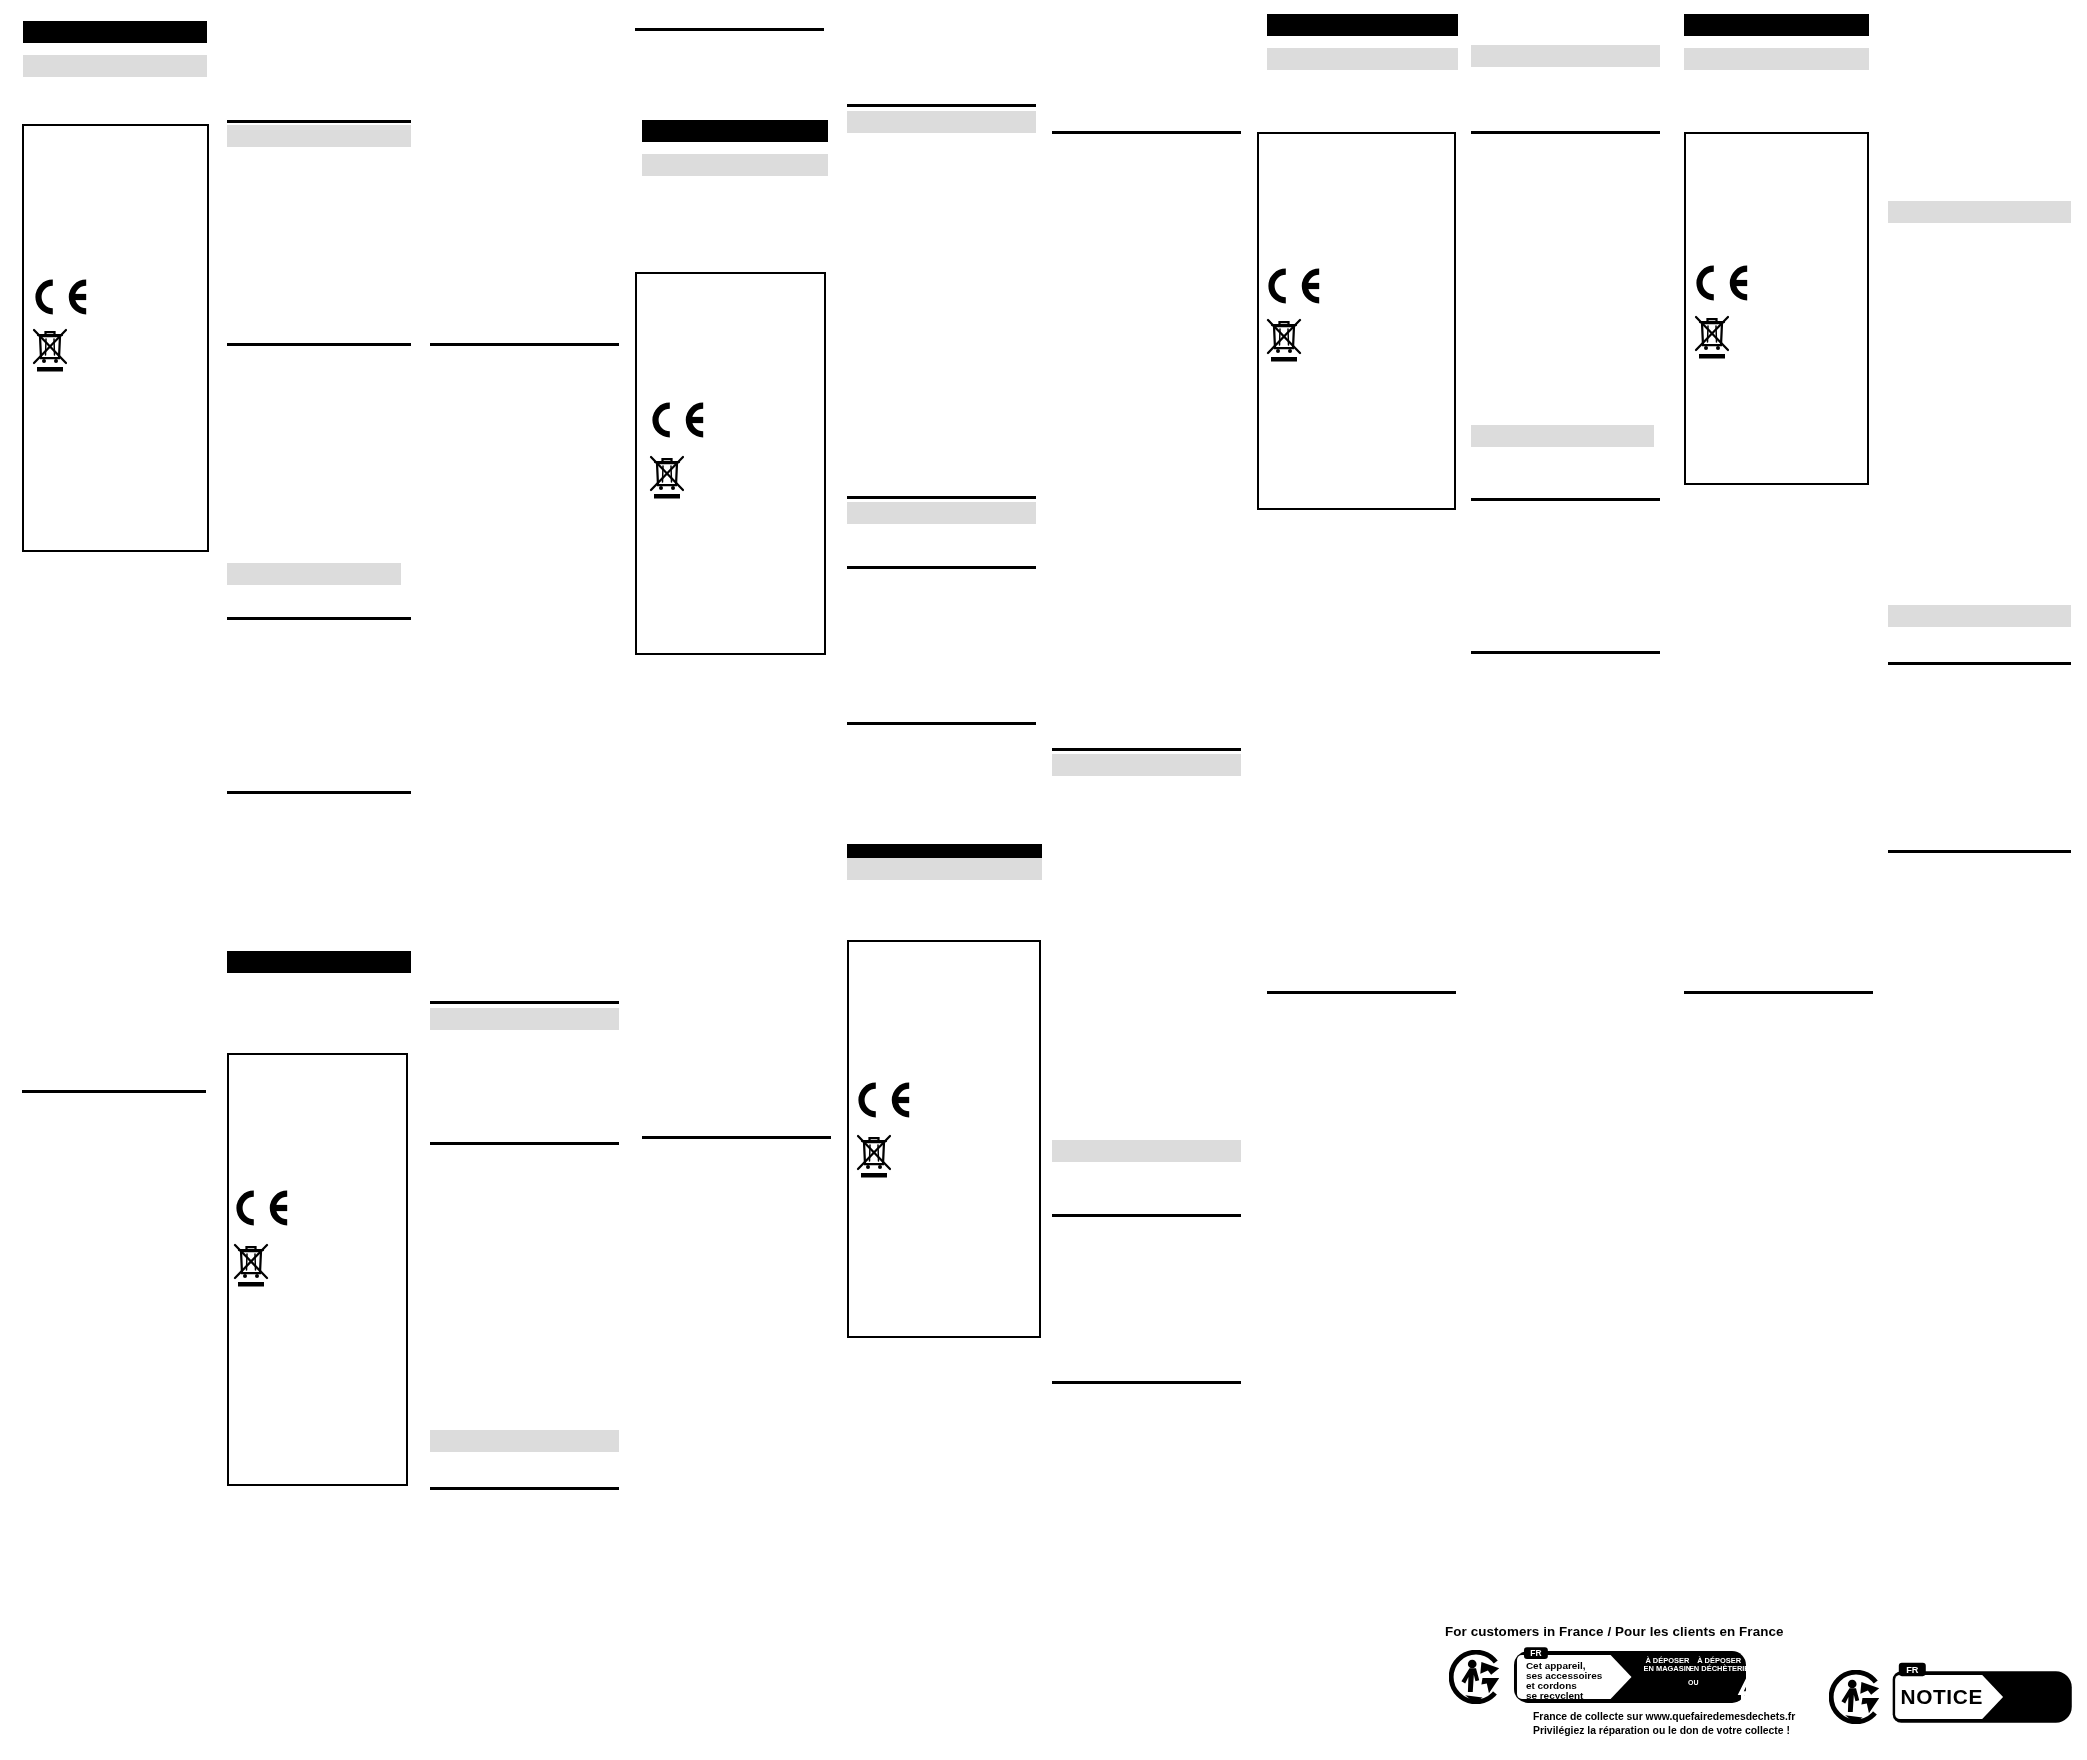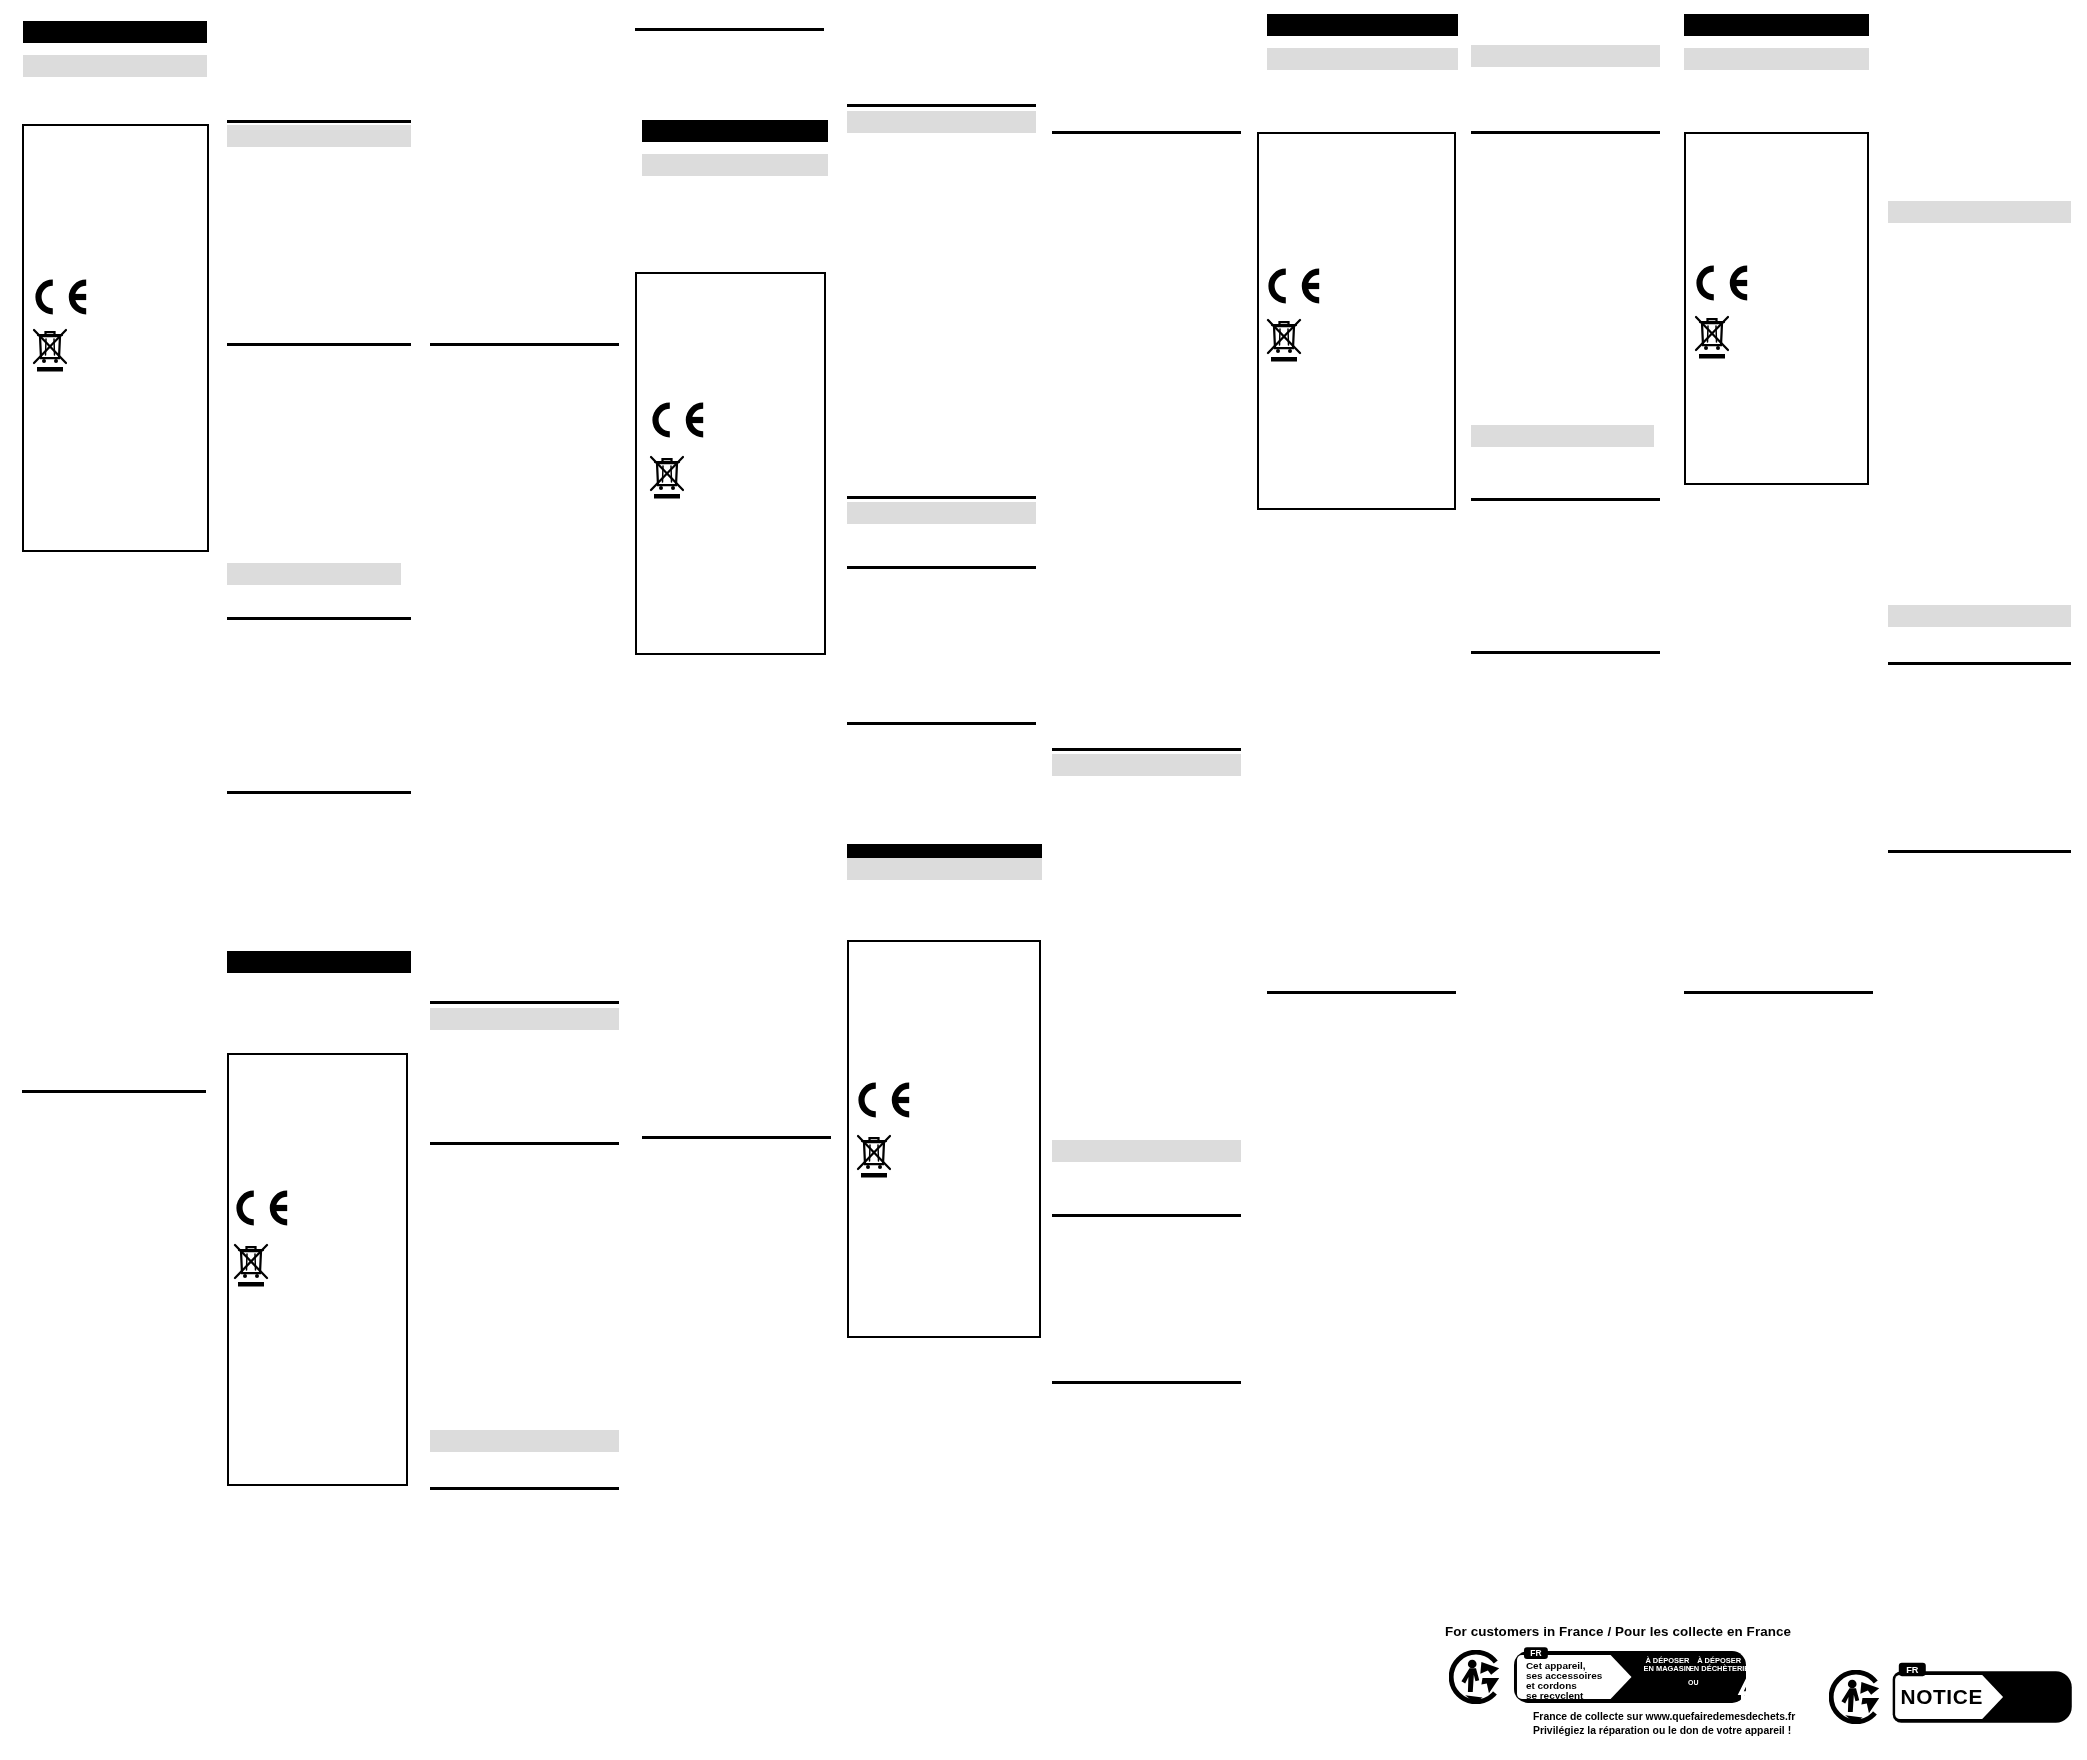--- a/index.html
+++ b/index.html
@@ -218,21 +218,21 @@
       <svg viewBox="0 0 130 92">
         <use href="#sym-ce2"></use>
       </svg>
     </div>
     <div class="weee" style="left: 1692px; top: 308px;">
       <svg viewBox="0 0 80 104">
         <use href="#sym-weee"></use>
       </svg>
     </div>
     <div id="fr-block">
-      <div id="fr-caption">For customers in France / Pour les collecte en France</div>
+      <div id="fr-caption">For customers in France / Pour les clients en France</div>
       <div class="triman" style="left: 4px; top: 26px;">
         <svg viewBox="0 0 100 100">
           <use href="#sym-triman"></use>
         </svg>
       </div>
       <div id="fr-badge">
     <svg viewBox="0 0 470 124">
       <path d="M30 10 H440 a28 28 0 0 1 28 28 V86 a28 28 0 0 1 -28 28 H30 a28 28 0 0 1 -28 -28 V38 a28 28 0 0 1 28 -28 Z" fill="#000"></path>
       <path d="M18 18 H196 L238 62 L196 106 H18 a10 10 0 0 1 -10 -10 V28 a10 10 0 0 1 10 -10 Z" fill="#fff"></path>
       <rect x="22" y="2" width="48" height="24" rx="6" fill="#000"></rect>
@@ -252,21 +252,21 @@
 
       <text x="414" y="34" font-family="Liberation Sans, sans-serif" font-size="15" font-weight="700" fill="#fff" text-anchor="middle">À DÉPOSER</text>
       <text x="414" y="50" font-family="Liberation Sans, sans-serif" font-size="15" font-weight="700" fill="#fff" text-anchor="middle">EN DÉCHÈTERIE</text>
       <g transform="translate(384,56)">
             <use href="#sym-dechet"></use>
           </g>
     </svg>
       </div>
       <div id="fr-foot">
         <div>France de collecte sur www.quefairedemesdechets.fr</div>
-        <div>Privilégiez la réparation ou le don de votre appareil !</div>
+        <div>Privilégiez la réparation ou le don de votre collecte !</div>
       </div>
     </div>
     <div id="notice-block">
       <div class="triman" style="left: 0px; top: 10px;">
         <svg viewBox="0 0 100 100">
           <use href="#sym-triman"></use>
         </svg>
       </div>
       <div id="notice-badge">
     <svg viewBox="0 0 300 112">

